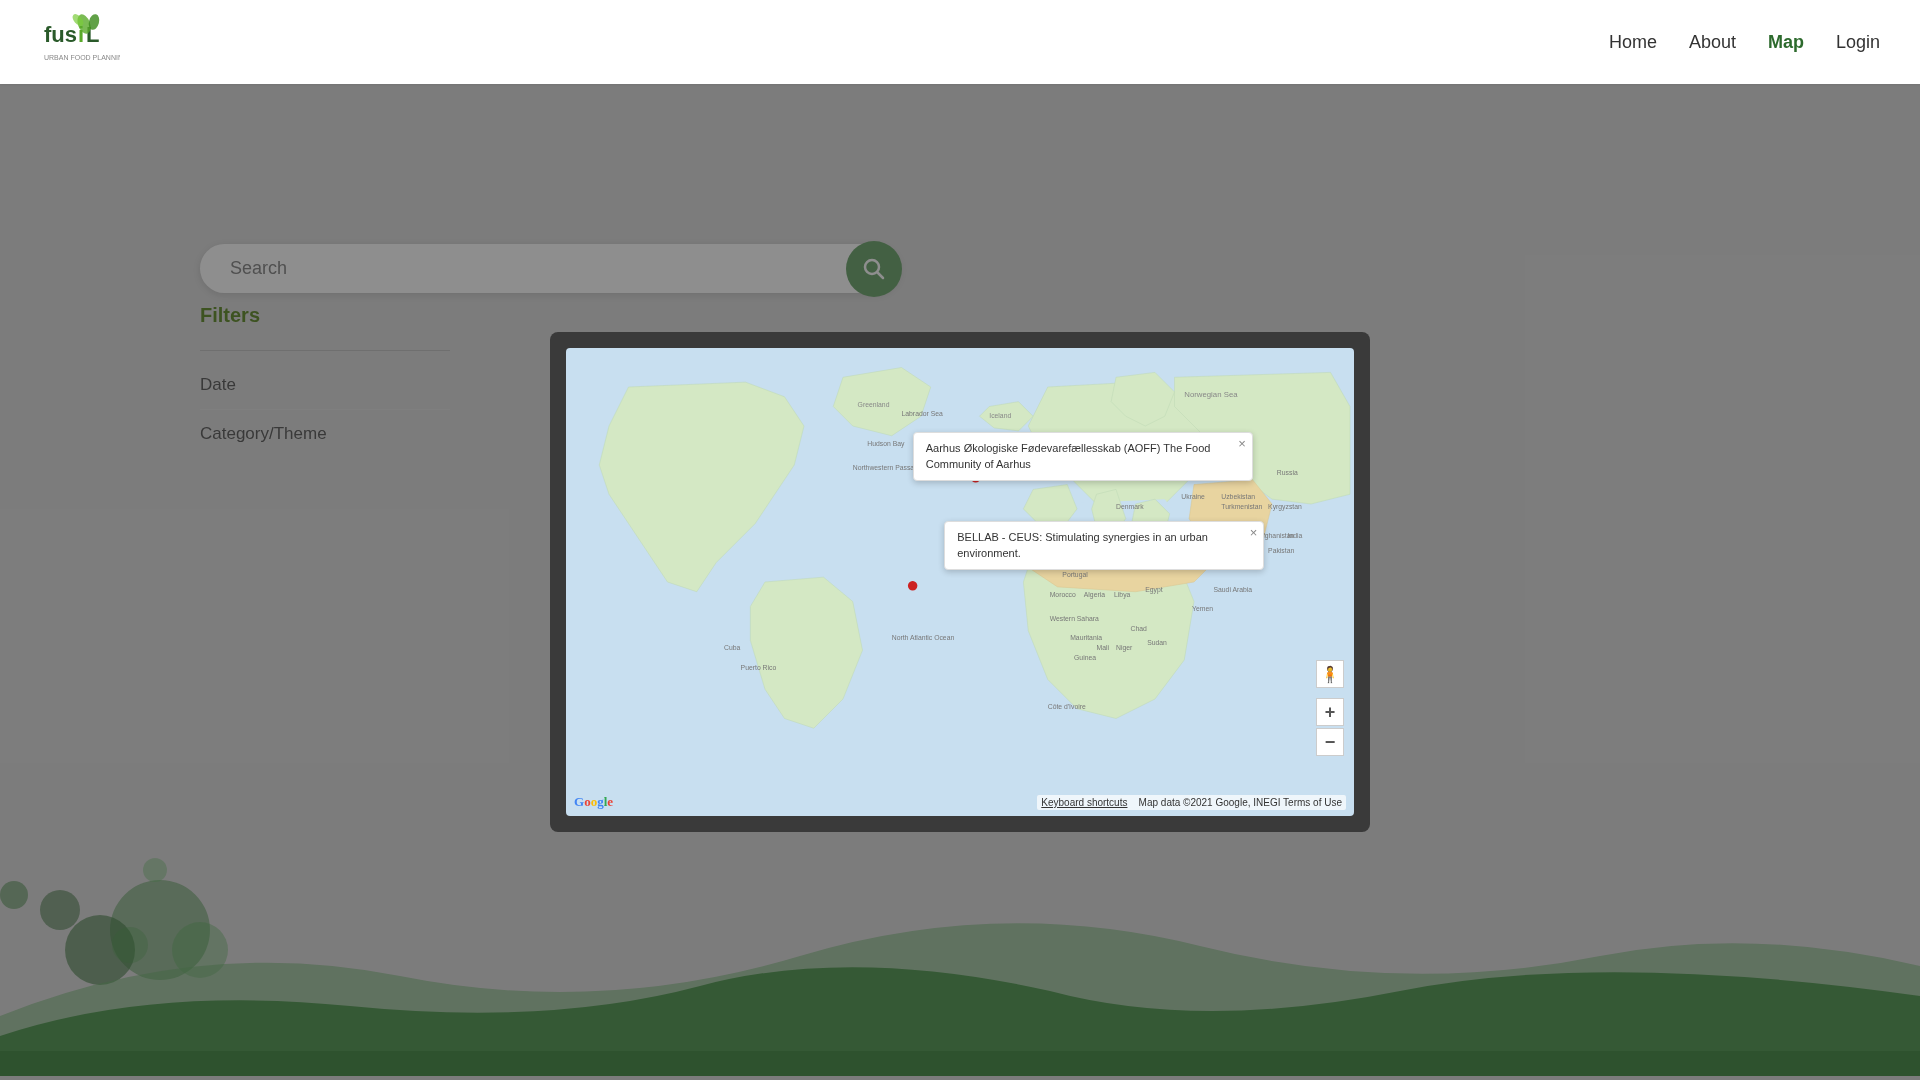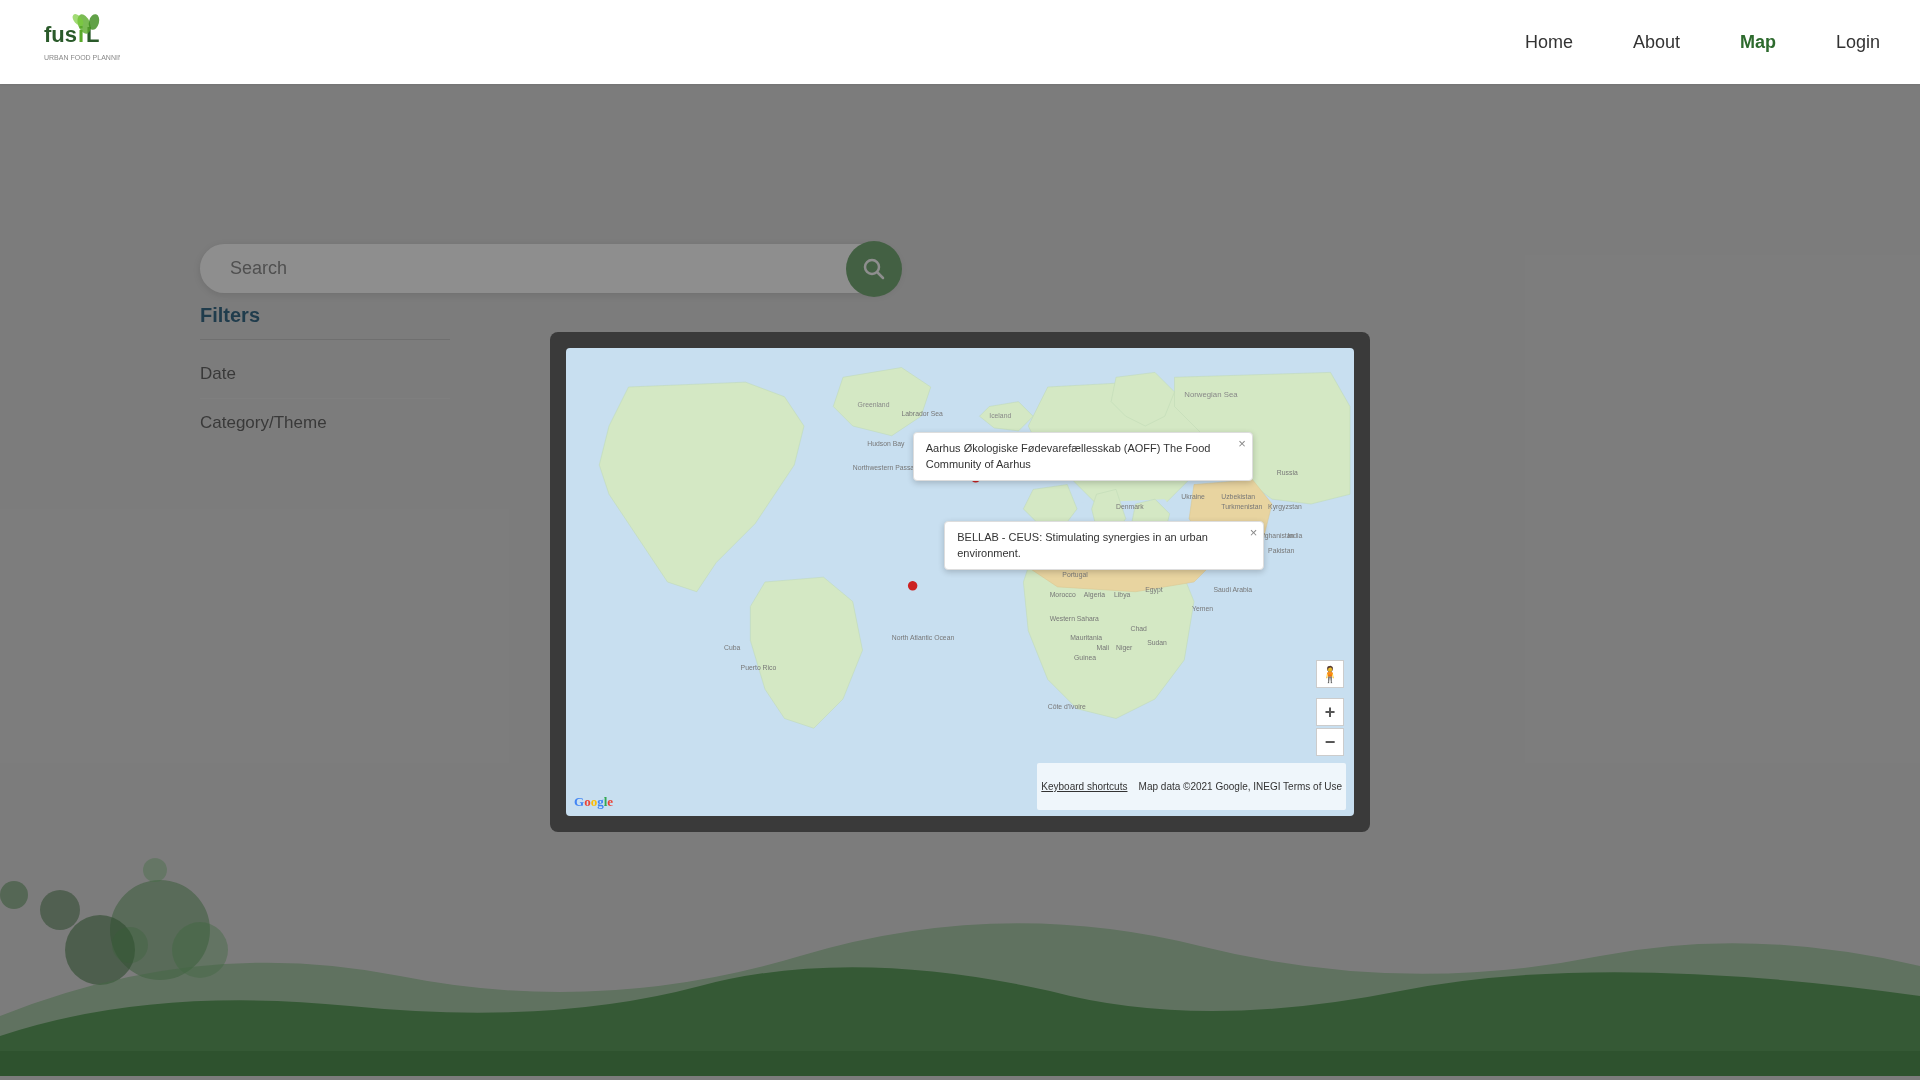--- a/index.html
+++ b/index.html
@@ -22,21 +22,21 @@
       display: flex;
       gap: 8px;
     }
     .logo-img {
       width: 80px;
       height: 60px;
     }
     .nav-links {
       display: flex;
       align-items: flex-start;
-      gap: 60px;
+      gap: 32px;
     }
     .nav-link {
       font-size: 18px;
       color: #333;
       text-decoration: none;
       cursor: pointer;
     }
     .nav-link.active {
       color: #2d6a2d;
       font-weight: 600;
@@ -109,22 +109,22 @@
     .filters-container {
       position: absolute;
       top: 220px;
       left: 200px;
       z-index: 5;
       width: 250px;
     }
     .filters-title {
       font-size: 20px;
       font-weight: 600;
-      color: #0c4a6e;
-      margin-bottom: 12px;
+      color: #4d7c0f;
+      margin-bottom: 23px;
     }
     .filter-divider {
       width: 100%;
       height: 1px;
       background: #bbb;
       margin-bottom: 10px;
     }
     .filter-item {
       padding: 14px 0;
       font-size: 17px;
@@ -214,21 +214,21 @@
     }
 
     
     .map-attribution {
       position: absolute;
       bottom: 6px;
       right: 8px;
       font-size: 10px;
       color: #333;
       background: rgba(255,255,255,0.7);
-      padding: 18px 4px;
+      padding: 2px 4px;
       border-radius: 2px;
     }
     .map-google-logo {
       position: absolute;
       bottom: 6px;
       left: 8px;
       font-size: 13px;
       font-weight: bold;
       color: #4285f4;
       font-family: Liberation Serif, serif;

